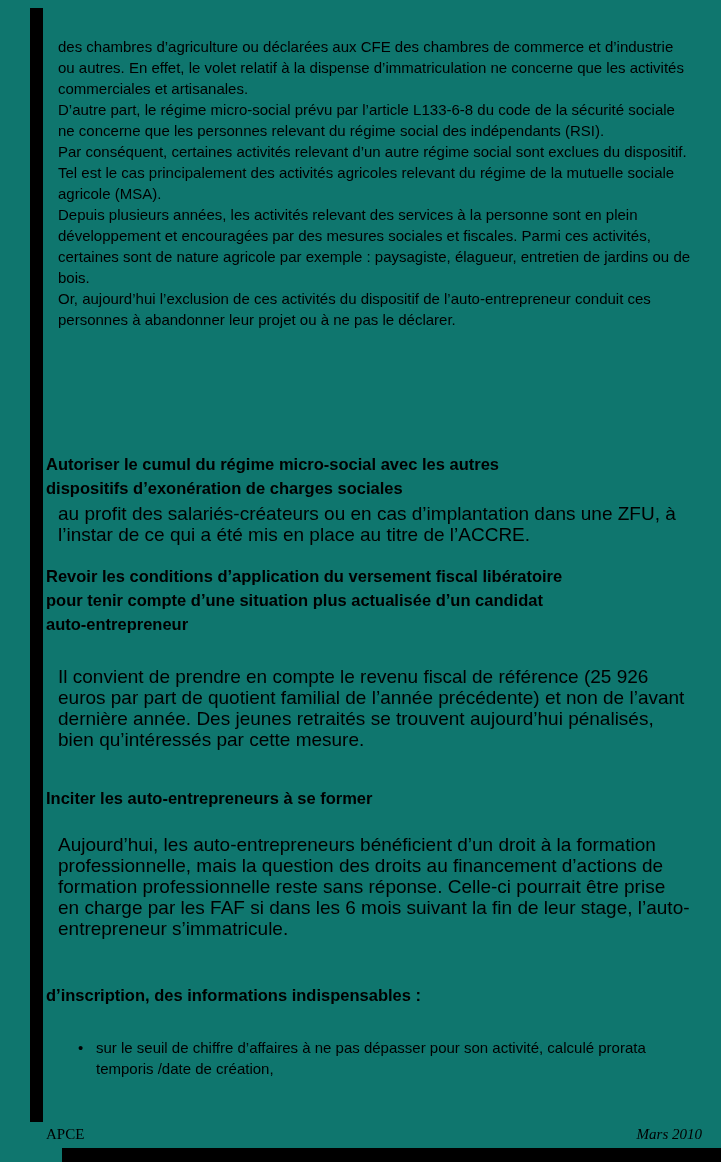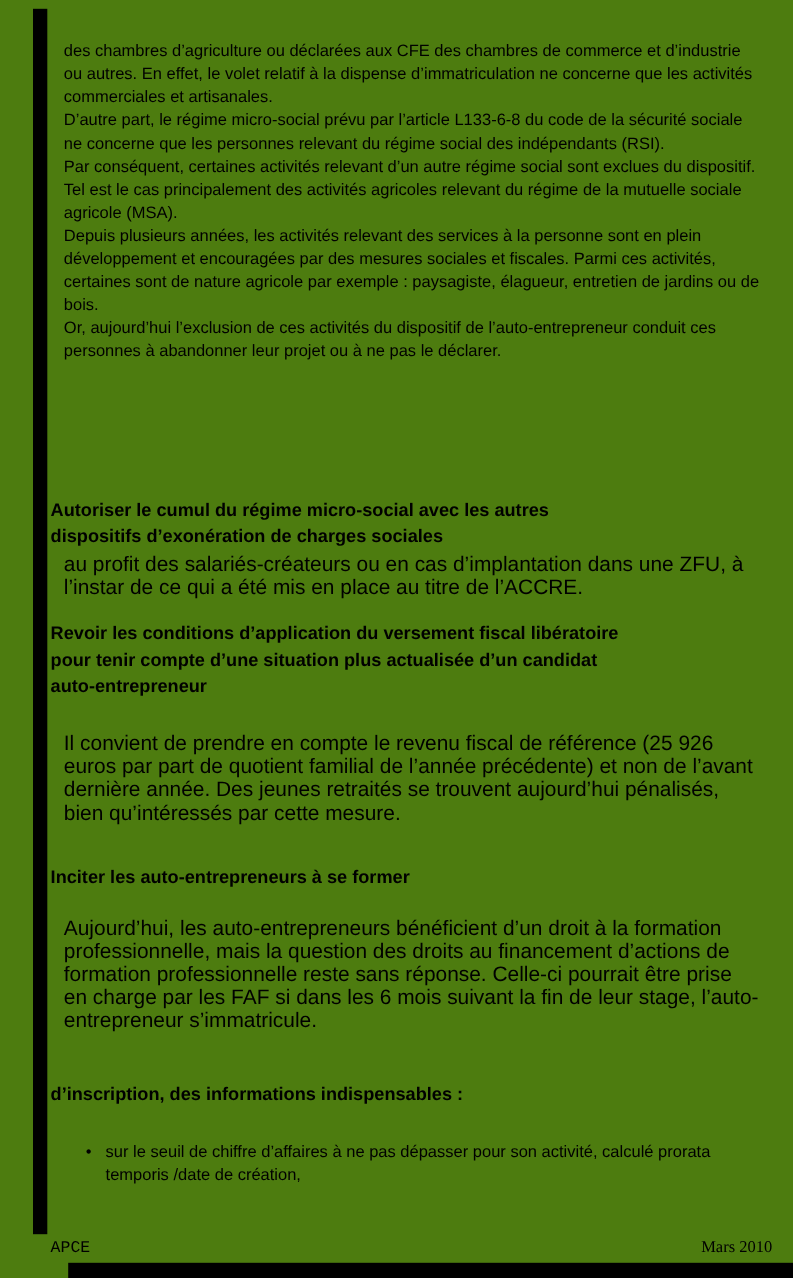--- a/index.html
+++ b/index.html
@@ -2,21 +2,21 @@
 <html><head>
 <meta charset="utf-8">
 <style>
   * { margin: 0; padding: 0; box-sizing: border-box; }
   html, body { background: #888; }
   body { font-family: "Liberation Sans", sans-serif; }
   .page {
     position: relative;
     width: 721px;
     height: 1162px;
-    background: #4d7c0f;
+    background: #0f766e;
     color: #000000;
     overflow: hidden;
     margin: 0;
   }
   .scan-bar-left {
     position: absolute;
     left: 30px; top: 8px;
     width: 13px; height: 1114px;
     background: #000;
   }
@@ -61,22 +61,22 @@
     line-height: 21px;
   }
   .bullet-marker { width: 18px; flex: 0 0 18px; }
   .bullet-text { width: 570px; }
   .footer-left, .footer-right {
     position: absolute;
     top: 1126px;
     font-family: "Liberation Serif", serif;
     font-size: 15px;
   }
-  .footer-left { left: 46px; font-family: Liberation Mono, monospace; }
-  .footer-right { right: 19px; }
+  .footer-left { left: 46px; }
+  .footer-right { right: 19px; font-style: italic; }
 </style>
 </head>
 <body>
 
 <div class="page">
 
   <div class="scan-bar-left"></div>
   <div class="scan-bar-bottom"></div>
 
   <div class="intro">

